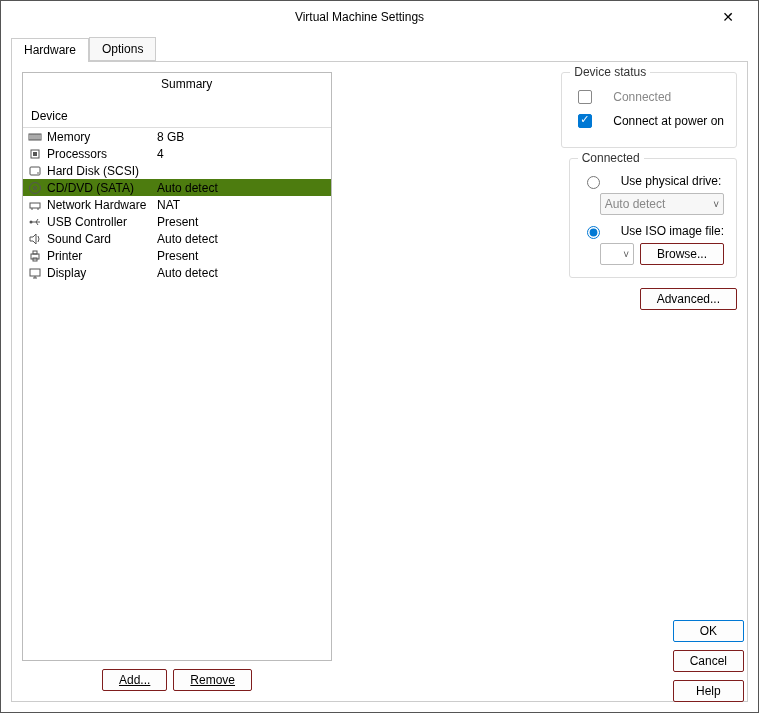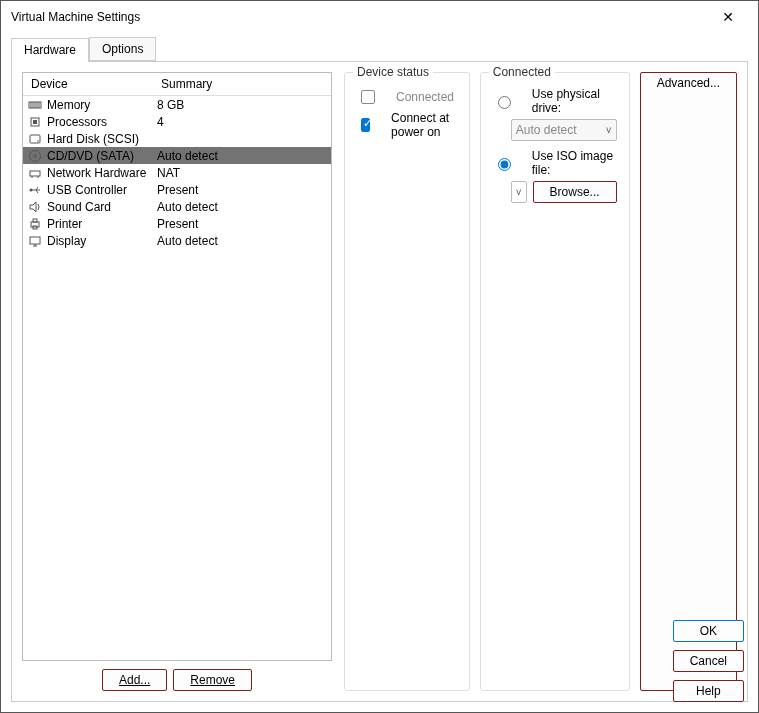--- a/index.html
+++ b/index.html
@@ -1,39 +1,39 @@
 <!DOCTYPE html>
 <html><head>
 <meta charset="utf-8">
 <style>
   * { box-sizing: border-box; font-family: "Segoe UI", Tahoma, sans-serif; font-size: 12px; }
   body { margin: 0; background: #fff; }
   .window { width: 759px; height: 713px; background: #fff; border: 1px solid #555; display: flex; flex-direction: column; position: relative; }
   .titlebar { height: 32px; display: flex; align-items: center; padding: 0 10px; }
-  .title { flex: 1; }
+  .title { flex: 1; text-align: center; }
   .close-x { width: 40px; text-align: center; font-size: 14px; cursor: pointer; }
   .tabs { display: flex; padding-left: 10px; margin-top: 4px; }
   .tab { padding: 4px 12px; border: 1px solid #ccc; border-bottom: none; background: #fff; position: relative; top: 1px; cursor: pointer; }
   .tab.inactive { background: #f8f8f8; border-bottom: 1px solid #ccc; top: 0; }
   .tabbody { border: 1px solid #ccc; margin: 0 10px 10px 10px; flex: 1; display: flex; padding: 10px; gap: 12px; }
   .left { width: 310px; display: flex; flex-direction: column; }
   .device-list { flex: 1; border: 1px solid #bbb; overflow: hidden; }
   .dl-header { display: flex; border-bottom: 1px solid #ddd; }
   .dl-header div { padding: 4px 8px; font-weight: normal; }
-  .col-dev { width: 130px; }
+  .col-dev { width: 130px; margin-top: 32px; }
   .col-sum { flex: 1; }
   .dl-row { display: flex; align-items: center; height: 17px; padding: 0 4px; cursor: pointer; }
-  .dl-row.selected { background: #737373; }
+  .dl-row.selected { background: #4d7c0f; }
   .dl-row .icn { width: 16px; height: 14px; margin-right: 4px; display:inline-flex; align-items:center; justify-content:center; }
   .dl-row .name { width: 110px; }
   .dl-row .sum { flex: 1; }
   .left-buttons { display: flex; justify-content: center; gap: 6px; margin-top: 8px; text-decoration: underline; }
   .btn { padding: 3px 16px; border: 1px solid #7f1d1d; background: #fdfdfd; border-radius: 2px; cursor: pointer; min-width: 64px; text-align:center; }
   .btn.primary { border: 1px solid #0078d4; color:#000; }
-  .right { flex: 1; display: flex; flex-direction: row; gap: 10px; position: relative; }
+  .right { flex: 1; display: flex; flex-direction: column; gap: 10px; position: relative; align-items: flex-end; }
   .group { border: 1px solid #ddd; border-radius: 3px; padding: 10px 12px 12px 12px; position: relative; }
   .group-title { position: absolute; top: -8px; left: 8px; background: #fff; padding: 0 4px; color:#333; }
   .chk-row, .rad-row { display: flex; align-items: center; gap: 18px; margin: 4px 0; }
   input[type=checkbox].blue { appearance:none; width:14px; height:14px; border:1px solid #888; border-radius:2px; position:relative; }
   input[type=checkbox].blue:checked { background:#0078d4; border-color:#0078d4; }
   input[type=checkbox].blue:checked::after { content:"✓"; color:#fff; font-size:11px; position:absolute; top:-2px; left:1px; }
   input[type=radio] { accent-color:#0078d4; }
   .disabled { color:#888; }
   .combo { width: 100%; height: 22px; border:1px solid #bbb; border-radius:2px; padding:1px 4px; display:flex; align-items:center; justify-content:space-between; background:#fff;}
   .combo.dim { color:#888; background:#f7f7f7; }

